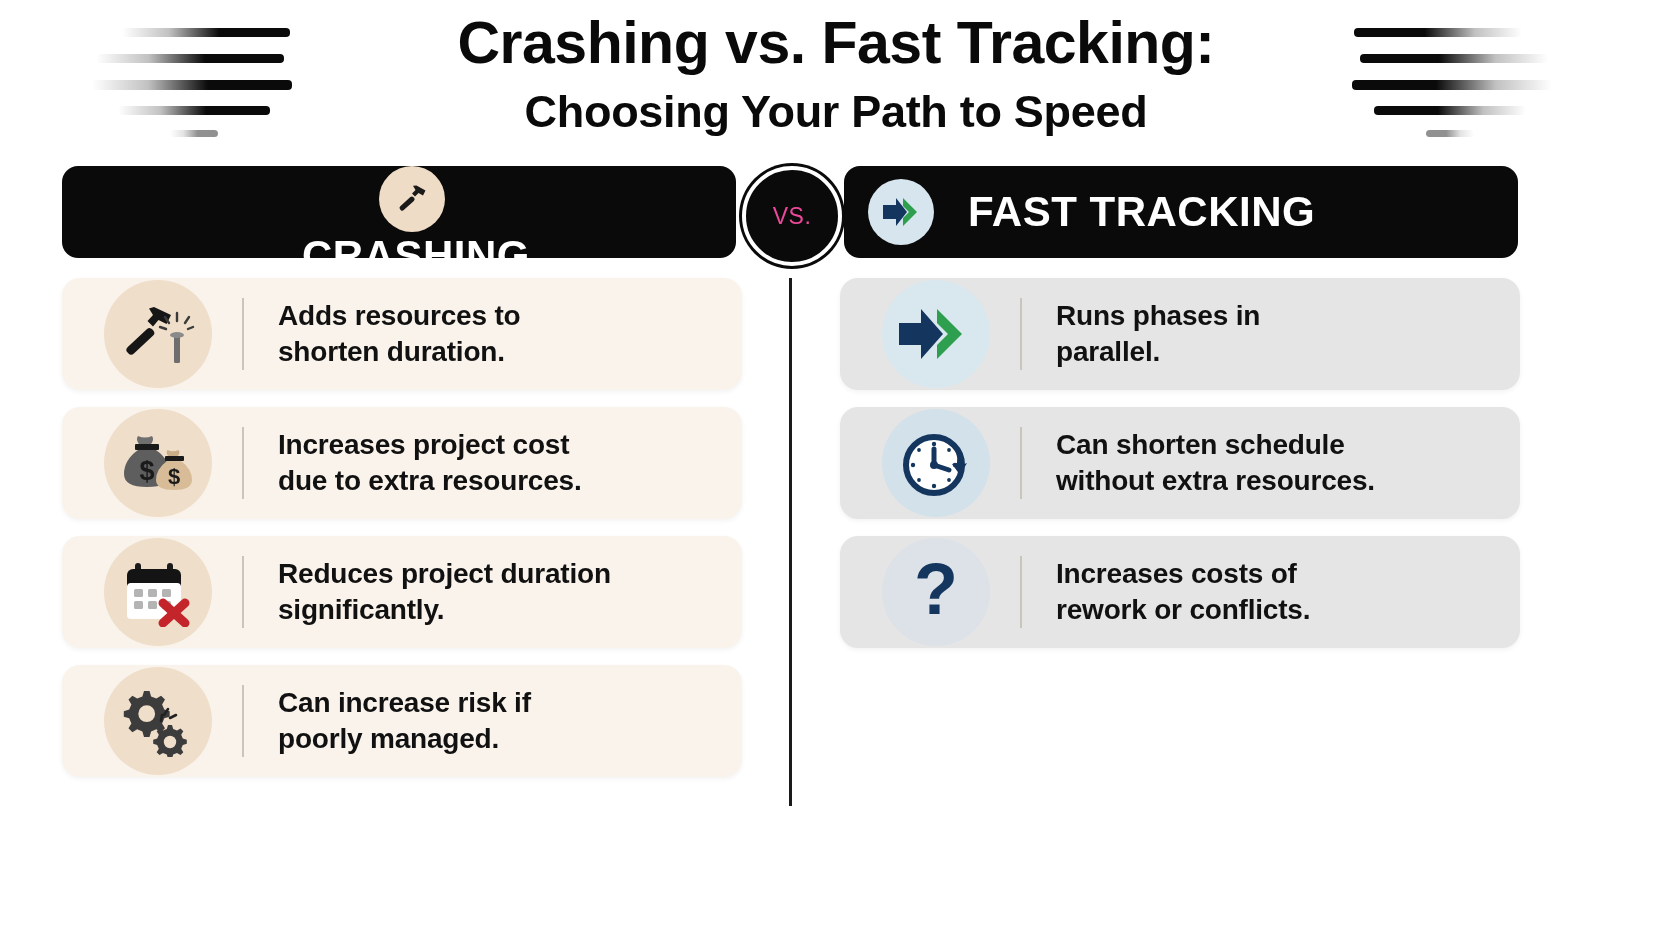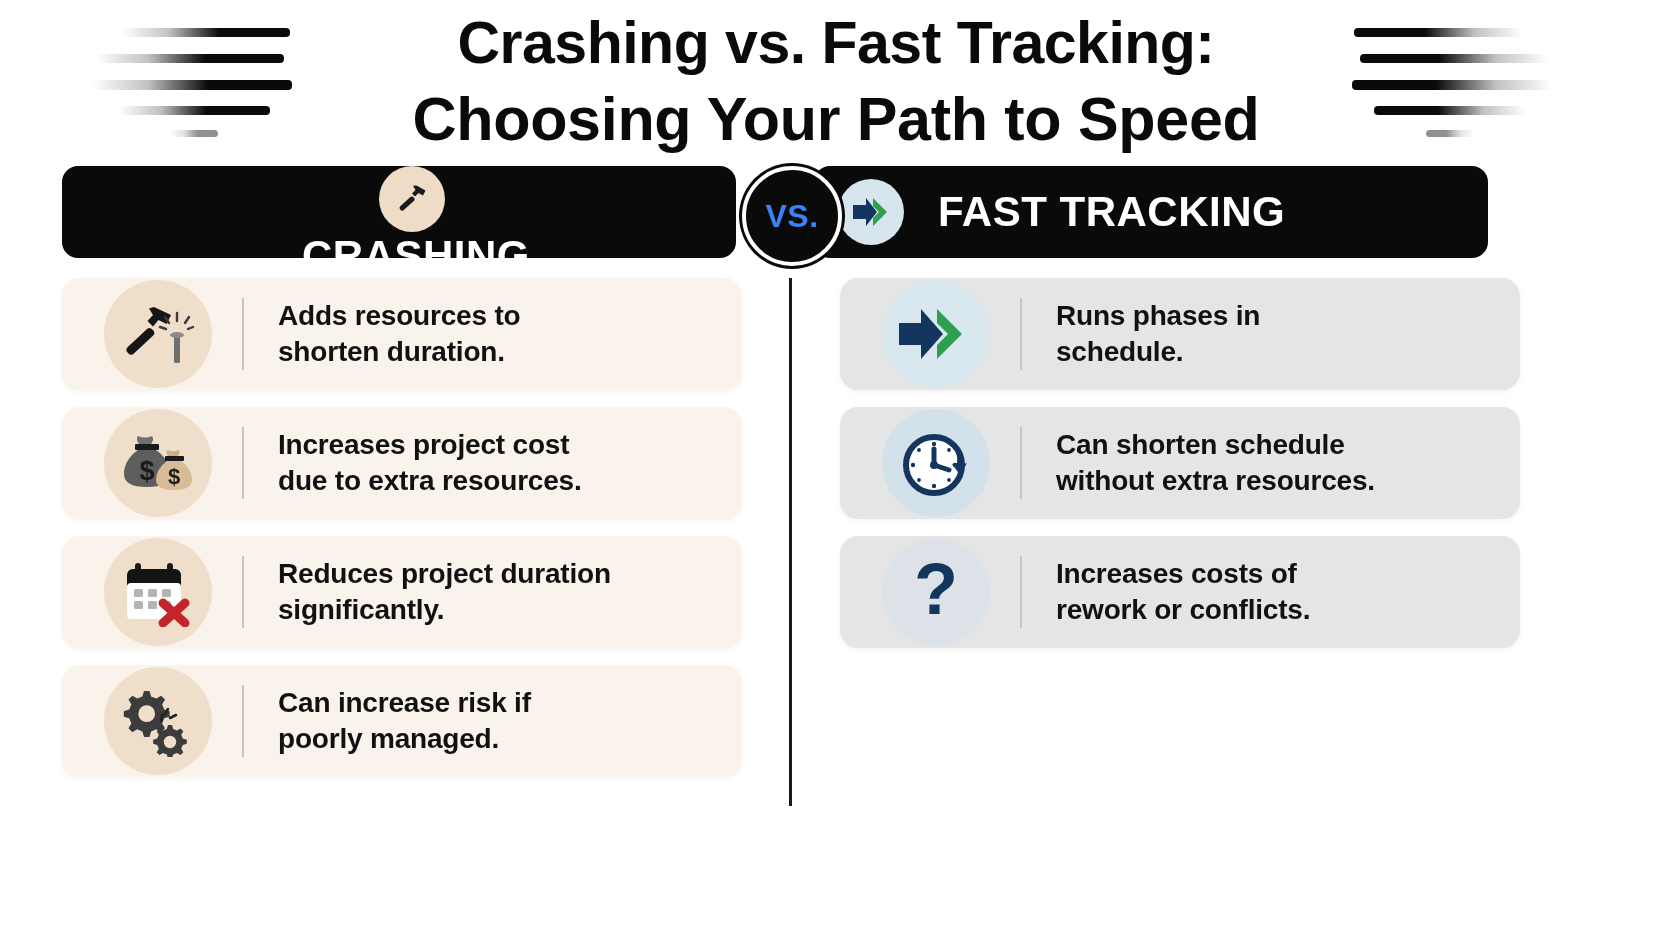--- a/index.html
+++ b/index.html
@@ -18,60 +18,60 @@
   .title-wrap{
     position:absolute;left:0;top:14px;width:1672px;
     text-align:center;
   }
   .title-main{
     font-size:59px;font-weight:bold;color:#0a0a0a;
     letter-spacing:-0.5px;line-height:1.0;
     margin:0;white-space:nowrap;
   }
   .title-sub{
-    font-size:61px;font-weight:bold;color:#0a0a0a;
+    font-size:45px;font-weight:bold;color:#0a0a0a;
     letter-spacing:-0.3px;line-height:1.0;
     margin:16px 0 0 0;white-space:nowrap;
   }
 
   
   .speedlines{position:absolute;top:24px;height:110px;width:230px;}
   .speedlines.left{left:92px;}
   .speedlines.right{left:1322px;}
   .sl{position:absolute;border-radius:4px;height:8px;}
   .speedlines.left .sl{background:linear-gradient(to right,rgba(10,10,10,0) 0%,rgba(10,10,10,0.25) 28%,#0a0a0a 58%,#0a0a0a 100%);}
   .speedlines.right .sl{background:linear-gradient(to left,rgba(10,10,10,0) 0%,rgba(10,10,10,0.25) 28%,#0a0a0a 58%,#0a0a0a 100%);}
 
   
   .bar{
     position:absolute;height:92px;background:#0a0a0a;border-radius:16px;
     display:flex;align-items:center;
   }
   .bar.left{left:62px;top:166px;width:674px;flex-direction:column;}
-  .bar.right{left:814px;top:166px;width:674px;}
+  .bar.right{left:844px;top:166px;width:674px;}
   .bar-icon{
     width:66px;height:66px;border-radius:50%;
     display:flex;align-items:center;justify-content:center;
     flex:0 0 auto;
   }
   .bar.left .bar-icon{margin-left:26px;background:#EFDCC6;}
   .bar.right .bar-icon{margin-left:24px;background:#D7E6EE;}
   .bar-label{
     color:#ffffff;font-size:42px;font-weight:bold;letter-spacing:0.5px;
     margin-left:34px;white-space:nowrap;
   }
 
   .vs-badge{
     position:absolute;left:742px;top:166px;width:92px;height:92px;
     background:#0a0a0a;border:4px solid #ffffff;border-radius:50%;
     box-shadow:0 0 0 3px #0a0a0a;
     display:flex;align-items:center;justify-content:center;
     z-index:5;
   }
-  .vs-badge span{color:#3b82f6;font-size:32px;font-weight:bold;letter-spacing:0.5px;}
+  .vs-badge span{color:#ec4899;font-size:23px;font-weight:normal;letter-spacing:0.5px;}
 
   
   .col{position:absolute;top:278px;width:680px;}
   .col.left{left:62px;}
   .col.right{left:840px;}
 
   .divider{
     position:absolute;left:789px;top:278px;width:3px;height:528px;
     background:#1a1a1a;
   }
@@ -260,21 +260,21 @@
   <div class="row">
     <div class="row-icon" style="background:#D9E8EF;">
       <svg width="82" height="62" viewBox="0 0 82 62">
         <path d="M4 20 h22 V6 l22 25 l-22 25 V42 H4 Z" fill="#14365E"></path>
         <path d="M42 6 l25 25 l-25 25 V42 l11 -11 l-11 -11 Z" fill="#2E9E4F"></path>
       </svg>
     </div>
     <div class="row-sep"></div>
     <div class="row-text">
       <span>Runs phases in</span>
-      <span class="l2">schedule.</span>
+      <span class="l2">parallel.</span>
     </div>
   </div>
 
 
   <div class="row">
     <div class="row-icon" style="background:#D3E1EA;">
       <svg width="80" height="80" viewBox="0 0 80 80">
         <circle cx="38" cy="42" r="28" fill="#ffffff" stroke="#14365E" stroke-width="6"></circle>
         <g fill="#14365E">
           <circle cx="38" cy="21" r="2.2"></circle>

